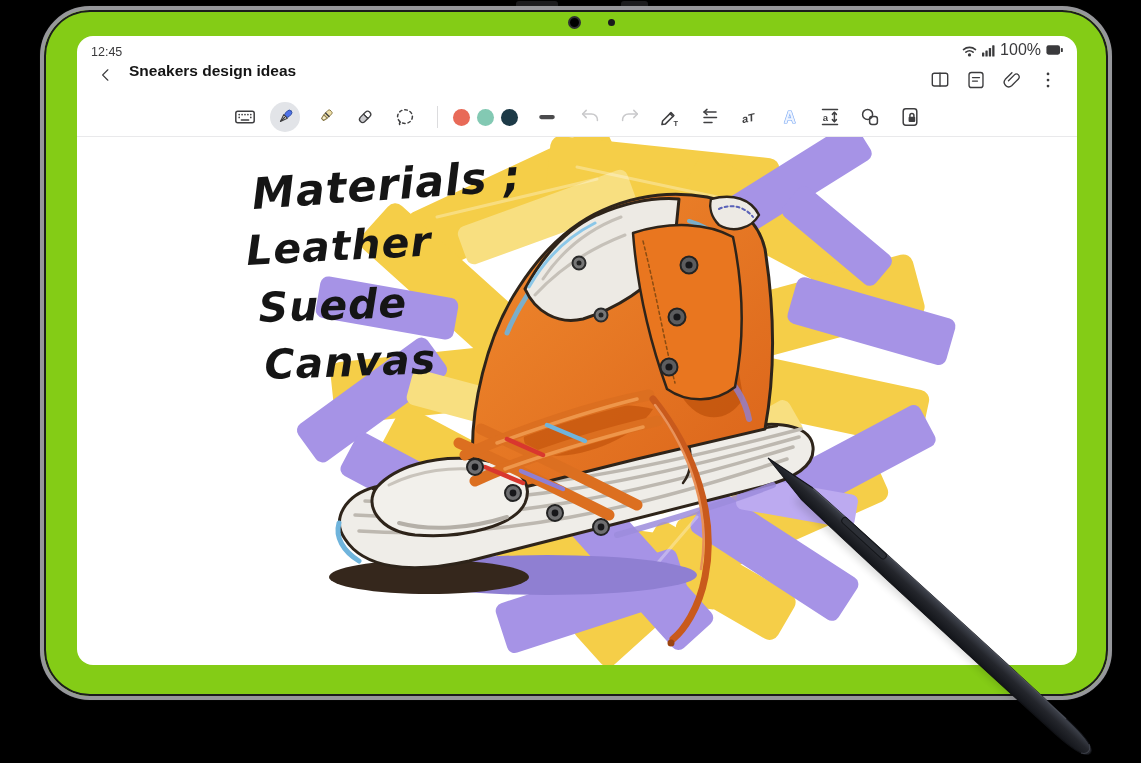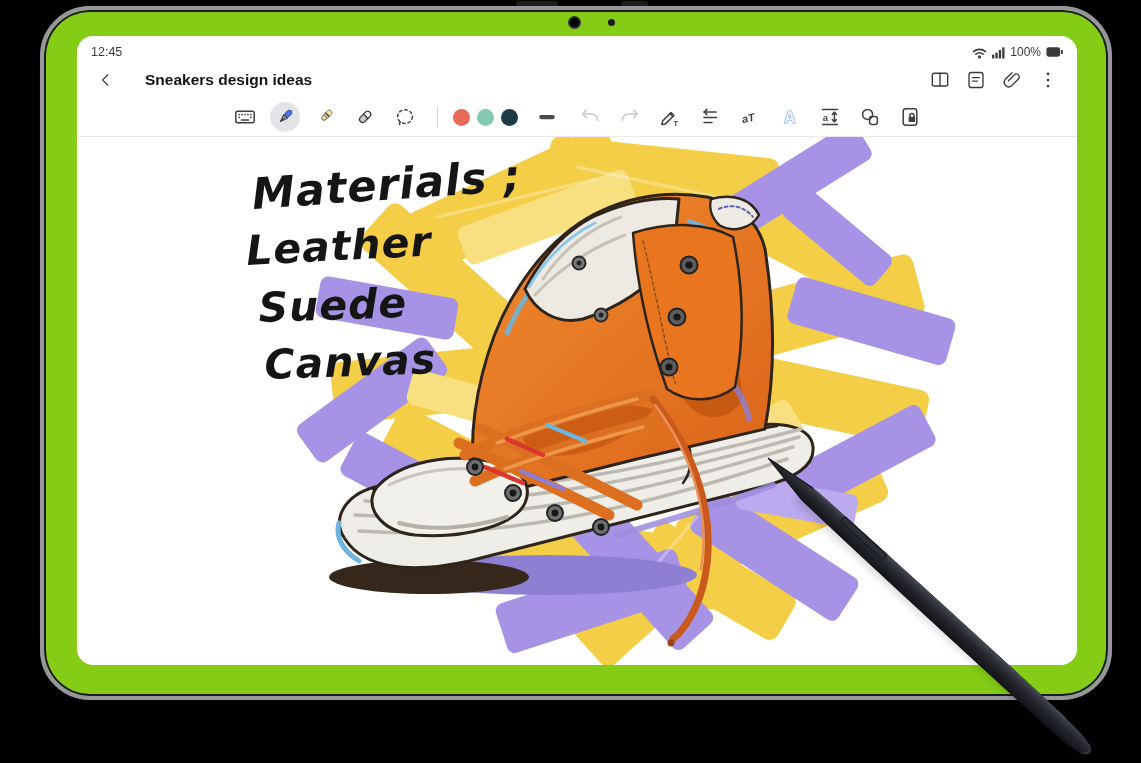--- a/index.html
+++ b/index.html
@@ -15,22 +15,22 @@
   .screen{position:absolute;left:33px;top:26px;width:1000px;height:629px;background:#fff;
           border-radius:16px;overflow:hidden}
   
   .status{position:absolute;top:0;left:0;right:0;height:26px;display:flex;align-items:flex-end;
           padding:0 14px 3px;box-sizing:border-box;color:#3a3a3c;font-size:12.5px}
   .status .grow{flex:1}
   .status .right{display:flex;align-items:center;gap:5px}
   .sic .fl{fill:#3a3a3c;stroke:none}
   .sic .st{fill:none;stroke:#3a3a3c;stroke-width:1.6;stroke-linecap:round}
   
-  .header{position:absolute;top:26px;left:0;right:0;height:36px;display:flex;align-items:center;
-          padding:0 16px;gap:26px}
+  .header{position:absolute;top:26px;left:0;right:0;height:36px;display:flex;
+          padding:0 16px;gap:10px}
   .title{font-size:15.5px;font-weight:bold;color:#141414;margin-right:auto}
   .hbtn{width:26px;height:26px;display:flex;align-items:center;justify-content:center}
   .hic *{stroke:#3c3c3e;stroke-width:1.5;fill:none;stroke-linecap:round;stroke-linejoin:round}
   .hic .f{fill:#3c3c3e;stroke:none}
   .acts{display:flex;align-items:center;gap:10px}
   
   .toolbar{position:absolute;top:62px;left:0;right:0;height:38px;display:flex;align-items:center;
            justify-content:center;border-bottom:1px solid #e9e9eb}
   .tool{width:30px;height:30px;border-radius:50%;display:flex;align-items:center;justify-content:center;margin:0 5px}
   .tool.selected{background:#e2e4e8}
@@ -72,21 +72,21 @@
           <path class="st" d="M1.5,5.6 a9.2,9.2 0 0 1 12,0"></path>
           <path class="st" d="M3.9,8.2 a5.8,5.8 0 0 1 7.2,0"></path>
           <circle class="fl" cx="7.5" cy="10.9" r="1.6"></circle>
         </svg>
         <svg class="sic" width="13" height="13" viewBox="0 0 13 13">
           <rect class="fl" x="0" y="8.6" width="2.3" height="3.9" rx="0.6"></rect>
           <rect class="fl" x="3.4" y="6.4" width="2.3" height="6.1" rx="0.6"></rect>
           <rect class="fl" x="6.8" y="3.9" width="2.3" height="8.6" rx="0.6"></rect>
           <rect class="fl" x="10.2" y="1.2" width="2.3" height="11.3" rx="0.6"></rect>
         </svg>
-        <span style="font-size:12px">100%</span>
+        <span style="font-size:16px">100%</span>
         <svg class="sic" width="17" height="12" viewBox="0 0 20 12">
           <rect class="fl" x="0.5" y="0.5" width="16" height="11" rx="2.5"></rect>
           <rect class="fl" x="17.5" y="3.6" width="2.3" height="4.8" rx="1"></rect>
         </svg>
       </span>
     </div>
 
     <div class="header">
       <div class="hbtn">
         <svg class="hic" width="18" height="18" viewBox="0 0 24 24">

